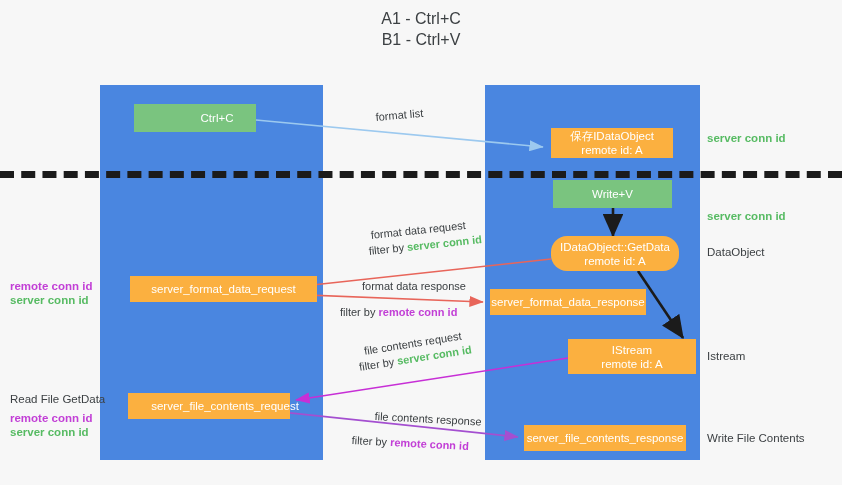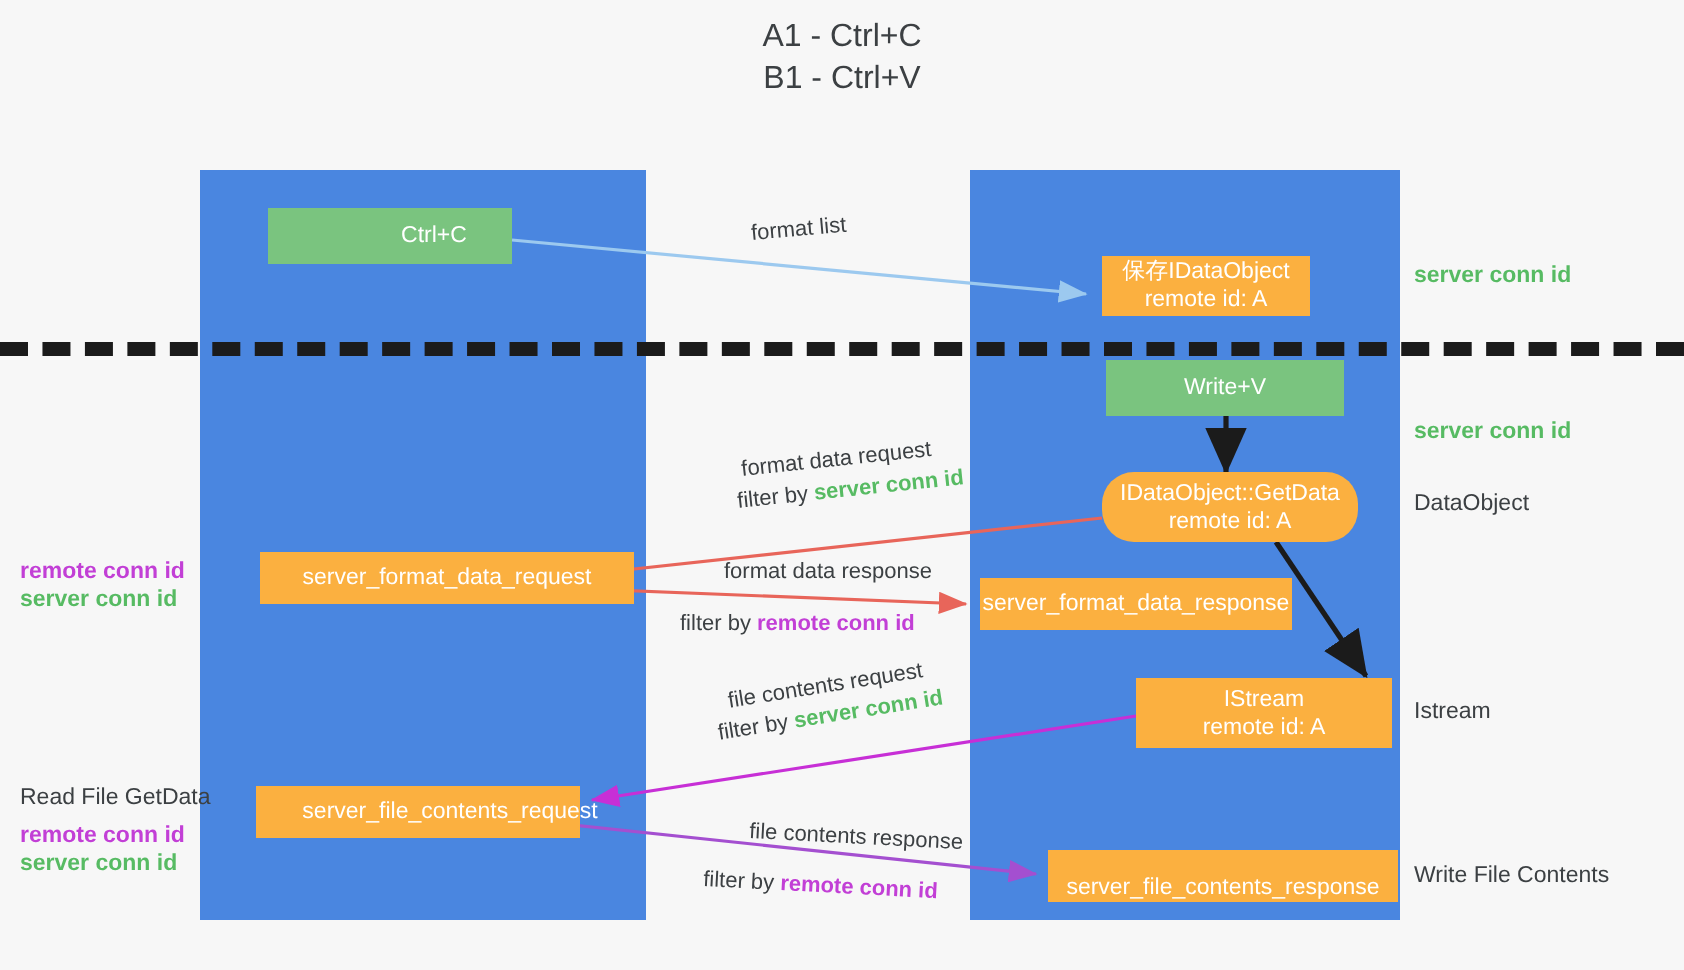--- a/index.html
+++ b/index.html
@@ -109,21 +109,21 @@
 
     <path d="M130,396 L518,437" stroke="#a44fd0" stroke-width="1.6" fill="none" marker-end="url(#ah-purple)"></path>
   </svg>
 
   <div class="dashline"></div>
 
   <div class="node green" style="left:134px;top:104px;width:122px;height:28px;padding-left:44px;">
     <div>Ctrl+C</div>
   </div>
 
-  <div class="node orange" style="left:551px;top:128px;width:104px;height:30px;">
+  <div class="node orange" style="left:551px;top:128px;width:122px;height:30px;">
     <div>保存IDataObject</div>
     <div class="sub">remote id: A</div>
   </div>
 
   <div class="node green" style="left:553px;top:180px;width:119px;height:28px;">
     <div>Write+V</div>
   </div>
 
   <div class="node orange" style="left:551px;top:236px;width:128px;height:35px;border-radius:16px;">
     <div>IDataObject::GetData</div>
@@ -140,21 +140,21 @@
   </div>
 
   <div class="node orange" style="left:490px;top:289px;width:156px;height:26px;">
     <div>server_format_data_response</div>
   </div>
 
   <div class="node orange" style="left:128px;top:393px;width:162px;height:26px;padding-left:32px;">
     <div>server_file_contents_request</div>
   </div>
 
-  <div class="node orange" style="left:524px;top:425px;width:175px;height:26px;justify-content:flex-end;">
+  <div class="node orange" style="left:524px;top:425px;width:162px;height:26px;">
     <div>server_file_contents_response</div>
   </div>
 
   <div class="edge-label rot" style="left:375px;top:110px;transform:rotate(-5deg);">format list</div>
 
   <div class="edge-label rot" style="left:370px;top:228px;transform:rotate(-6deg);">format data request</div>
   <div class="edge-label rot" style="left:368px;top:244px;transform:rotate(-6deg);">
     <span>filter by </span><span class="conn server">server conn id</span>
   </div>
 

